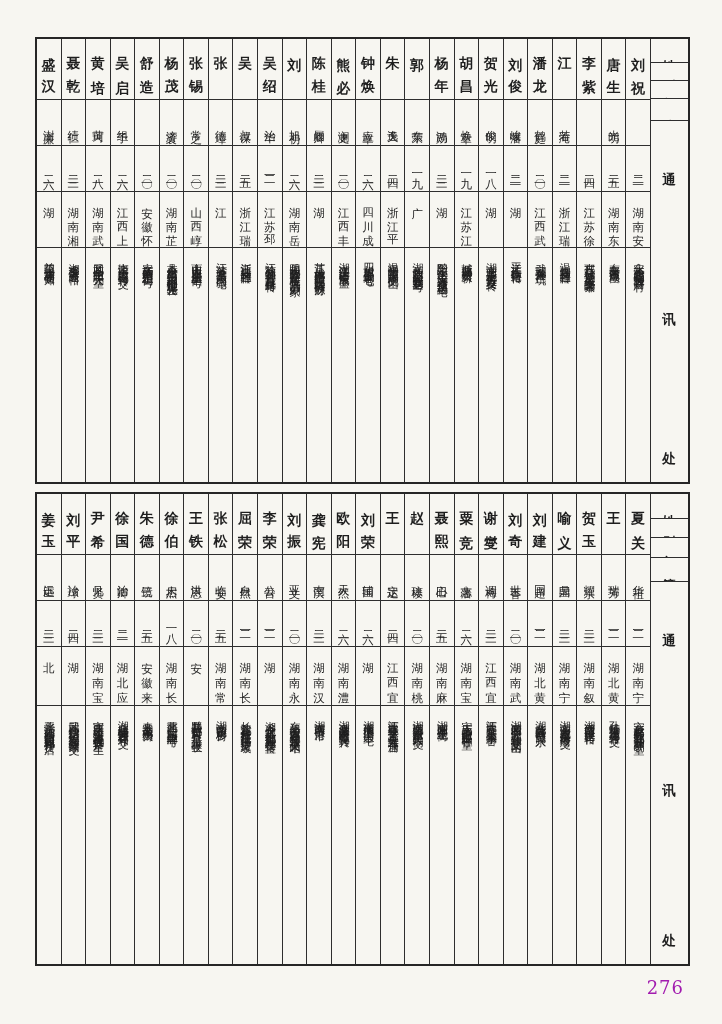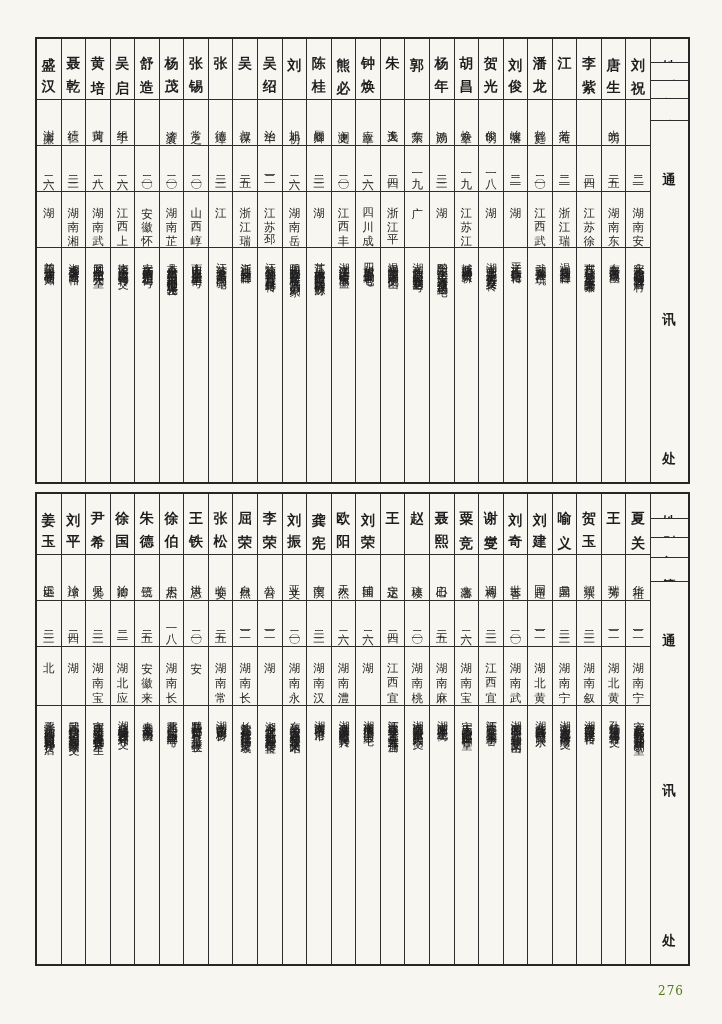--- a/index.html
+++ b/index.html
@@ -71,23 +71,23 @@
   .hcell .v{font-weight:bold;font-size:13.5px;}
   .hcell.c-name .v{height:calc(100% - 18px);}
   .hcell.c-alias .v,.hcell.c-age .v{height:auto;letter-spacing:3px;font-size:12.5px;}
   .hcell.c-native .v{height:calc(100% - 18px);}
   .hcell.c-contact{align-items:center;padding-top:0;}
   .hcell.c-contact .v{height:calc(100% - 80px);text-align:justify;text-align-last:justify;max-height:none;}
   .pageno{
     position:absolute;
     right:38px;bottom:26px;
     font-family:"DejaVu Serif",serif;
-    font-size:12px;
+    font-size:18px;
     letter-spacing:1px;
-    color:#4d7c0f;
+    color:#a21caf;
   }
 </style>
 </head>
 <body>
 
 <div class="page">
 
   <div class="dtable t-top">
     <div class="col header-col">
       <div class="cell c-name hcell">

